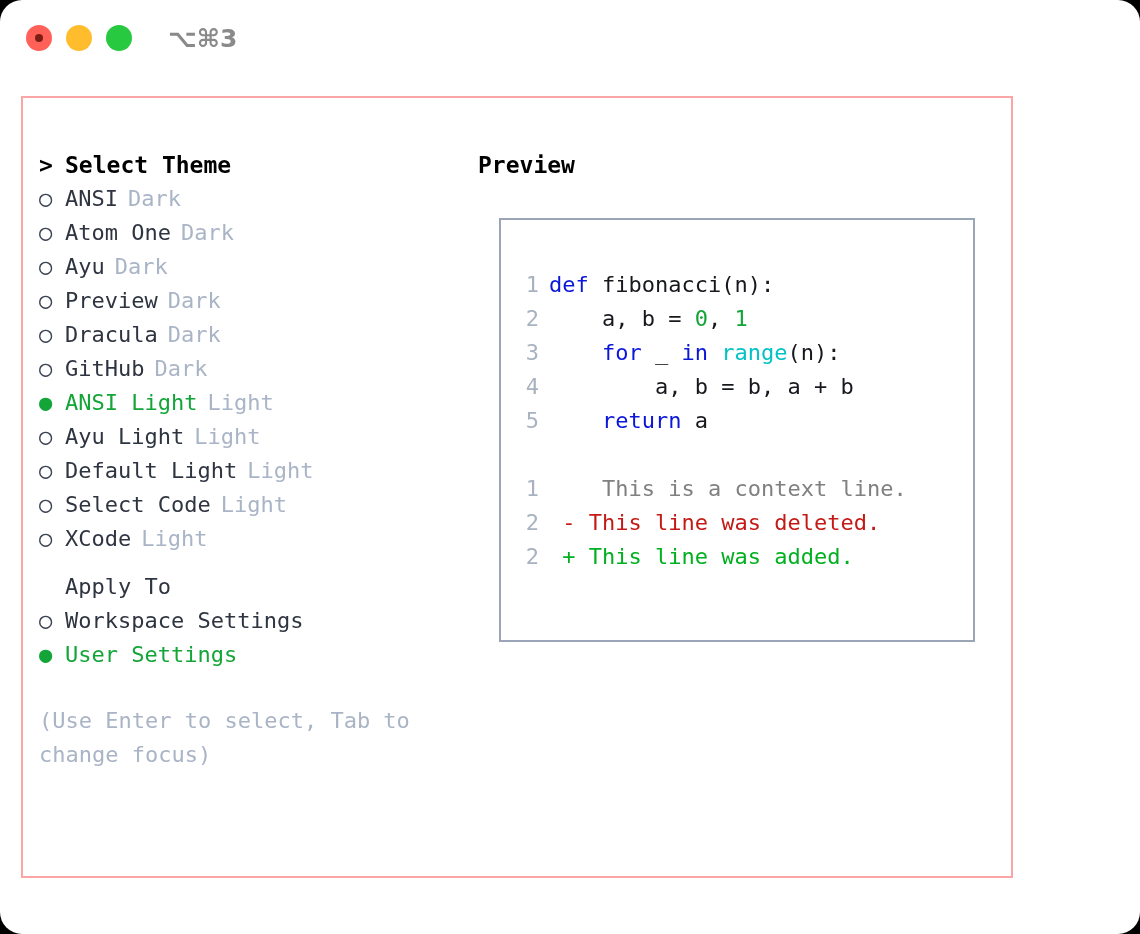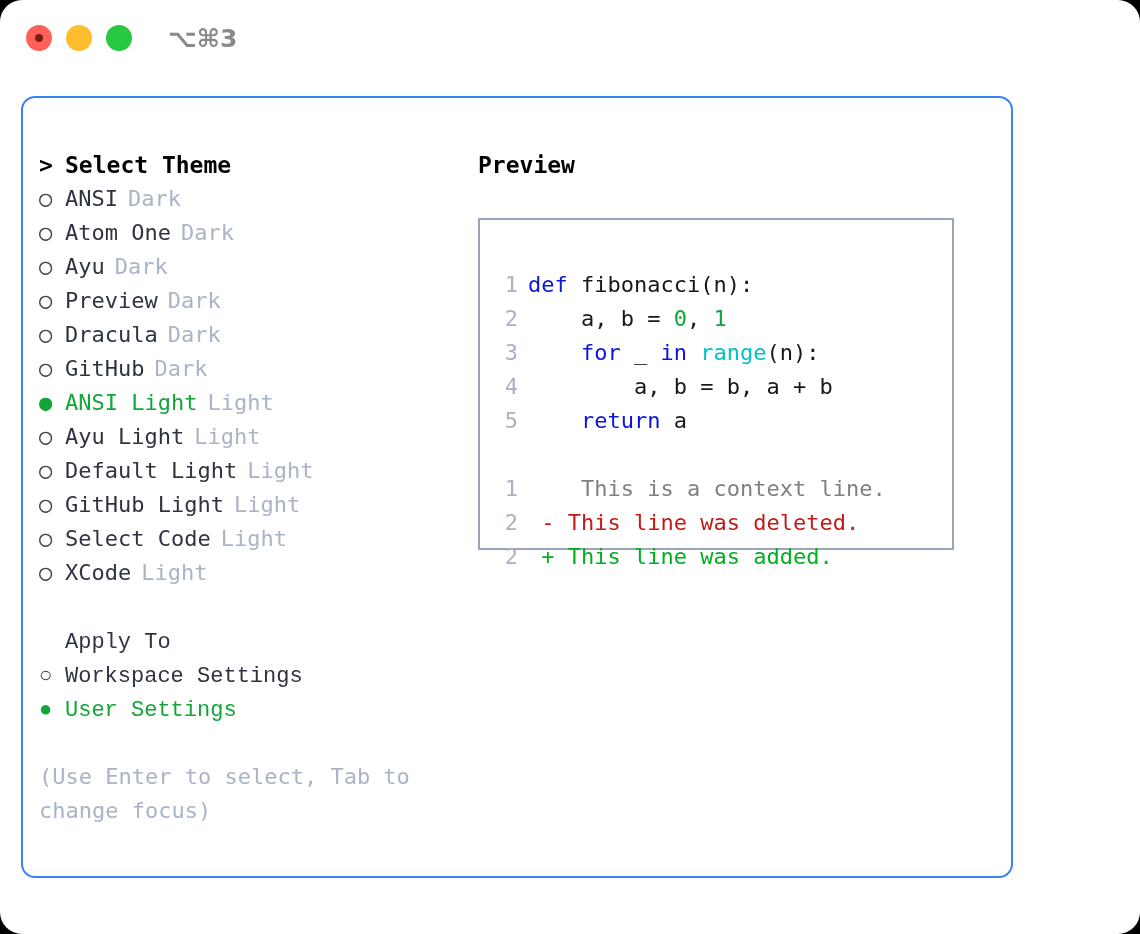--- a/index.html
+++ b/index.html
@@ -62,22 +62,22 @@
     letter-spacing: 0px;
   }
 
   
   #panel {
     position: absolute;
     left: 21px;
     top: 96px;
     width: 992px;
     height: 782px;
-    border: 2px solid #3b82f6;
-    border-radius: 14px;
+    border: 2px solid #fca5a5;
+    border-radius: 0;
     box-sizing: border-box;
     background: #ffffff;
   }
 
   
   #left-col {
     position: absolute;
     left: 16px;
     top: 50px;
     width: 440px;
@@ -107,21 +107,21 @@
   }
   .bullet.selected { color: #13a538; }
   .theme-name { color: #2e3440; }
   .row.selected .theme-name { color: #13a538; }
   .badge {
     color: #a9b4c6;
     margin-left: 10px;
   }
   .row.selected .badge { color: #a9b4c6; }
 
-  #apply-to-block { margin-top: 36px; font-family: Liberation Mono, monospace; }
+  #apply-to-block { margin-top: 14px; }
   #apply-to-label {
     padding-left: 26px;
     font-size: 22px;
     height: 34px;
     line-height: 34px;
     color: #2e3440;
   }
 
   #hint {
     margin-top: 32px;
@@ -141,25 +141,26 @@
   #preview-heading {
     font-size: 23px;
     font-weight: bold;
     color: #000000;
     height: 34px;
     line-height: 34px;
   }
   #preview-box {
     margin-top: 36px;
     width: 476px;
-    height: 332px;
+    height: 424px;
     border: 2px solid #9aa5b8;
     box-sizing: border-box;
     background: #ffffff;
     position: relative;
+    margin-left: 21px;
   }
   #code-area {
     position: absolute;
     left: 12px;
     top: 48px;
     font-size: 22px;
     line-height: 34px;
     white-space: pre;
   }
   .code-line { height: 34px; }
@@ -209,21 +210,20 @@
       <div id="theme-rows">
           <div class="row"><span class="bullet">○</span><span class="theme-name">ANSI</span><span class="badge">Dark</span></div>
           <div class="row"><span class="bullet">○</span><span class="theme-name">Atom One</span><span class="badge">Dark</span></div>
           <div class="row"><span class="bullet">○</span><span class="theme-name">Ayu</span><span class="badge">Dark</span></div>
           <div class="row"><span class="bullet">○</span><span class="theme-name">Preview</span><span class="badge">Dark</span></div>
           <div class="row"><span class="bullet">○</span><span class="theme-name">Dracula</span><span class="badge">Dark</span></div>
           <div class="row"><span class="bullet">○</span><span class="theme-name">GitHub</span><span class="badge">Dark</span></div>
           <div class="row selected"><span class="bullet selected">●</span><span class="theme-name">ANSI Light</span><span class="badge">Light</span></div>
           <div class="row"><span class="bullet">○</span><span class="theme-name">Ayu Light</span><span class="badge">Light</span></div>
           <div class="row"><span class="bullet">○</span><span class="theme-name">Default Light</span><span class="badge">Light</span></div>
-          <div class="row"><span class="bullet">○</span><span class="theme-name">GitHub Light</span><span class="badge">Light</span></div>
           <div class="row"><span class="bullet">○</span><span class="theme-name">Select Code</span><span class="badge">Light</span></div>
           <div class="row"><span class="bullet">○</span><span class="theme-name">XCode</span><span class="badge">Light</span></div>
         </div>
 
       <div id="apply-to-block">
         <div id="apply-to-label">Apply To</div>
         <div id="apply-rows">
             <div class="row"><span class="bullet">○</span><span class="theme-name">Workspace Settings</span></div>
             <div class="row selected"><span class="bullet selected">●</span><span class="theme-name">User Settings</span></div>
           </div>

